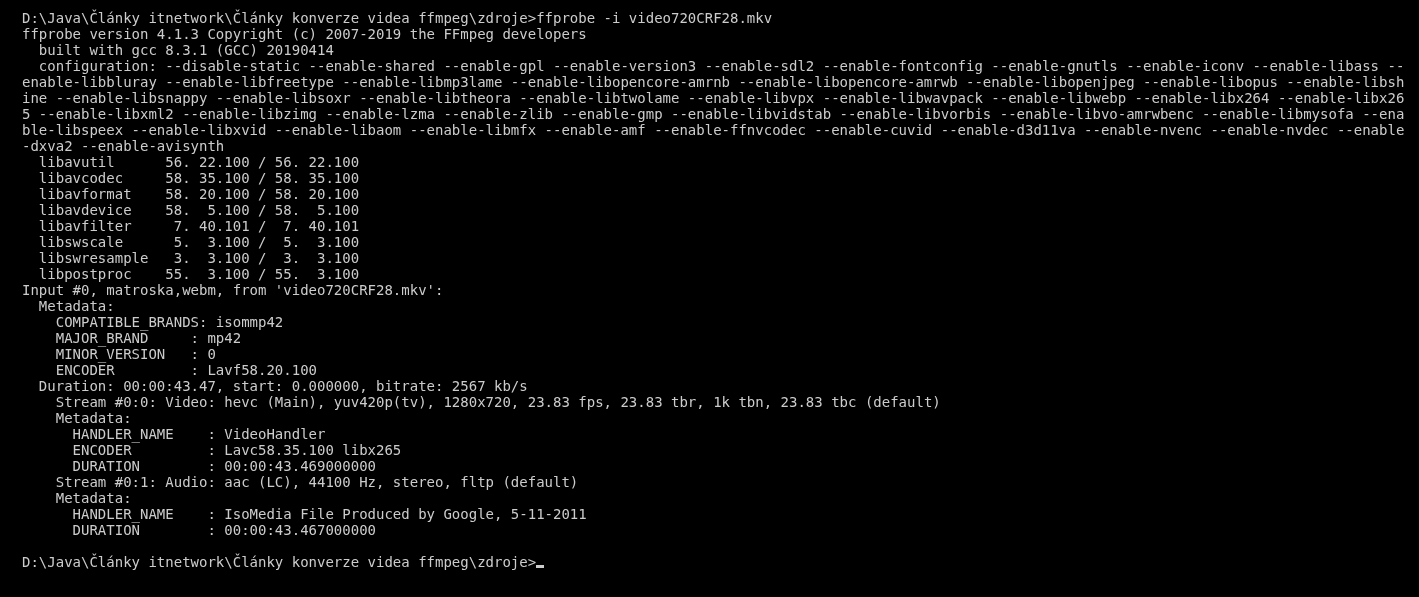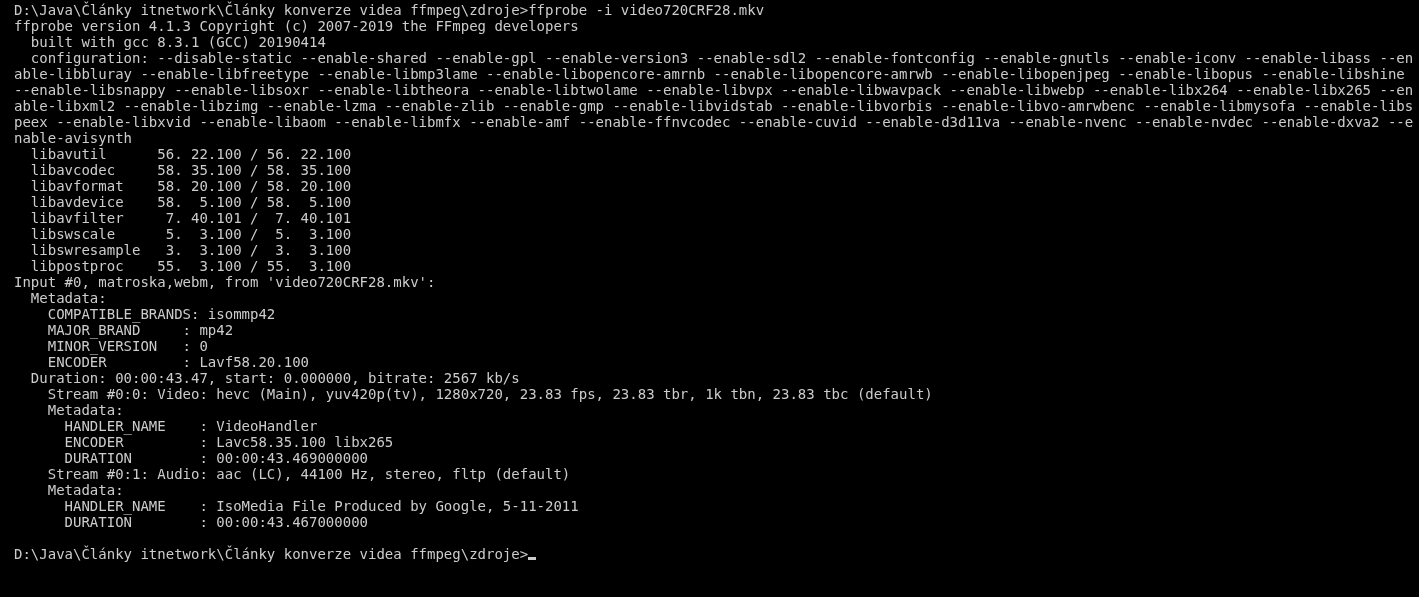--- a/index.html
+++ b/index.html
@@ -8,21 +8,21 @@
     background: #000000;
     color: #ccc;
     font-family: "Consolas", "Courier New", monospace;
     font-size: 14px;
     line-height: 16px;
     width: 1419px;
     height: 597px;
     overflow: hidden;
   }
   pre {
-    margin: 0;
+    margin: 8px;
     padding: 2px 0 0 14px;
     white-space: pre-wrap;
     word-break: break-all;
   }
   .prompt-line { display: inline; }
   .cursor {
     display: inline-block;
     width: 8px;
     height: 3px;
     background: #ccc;

